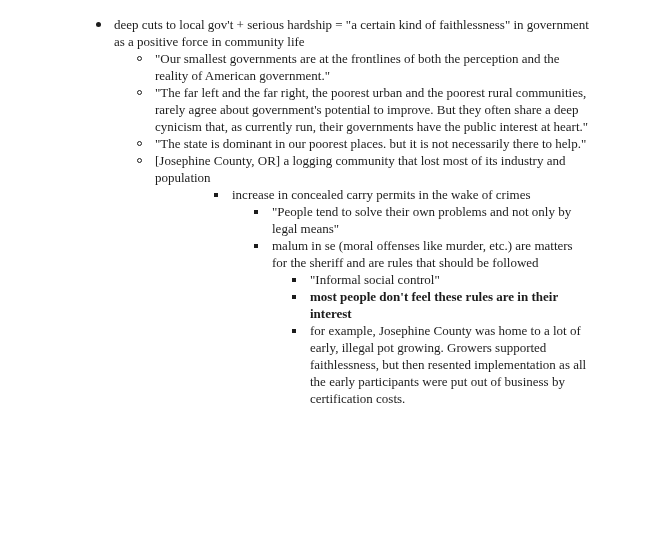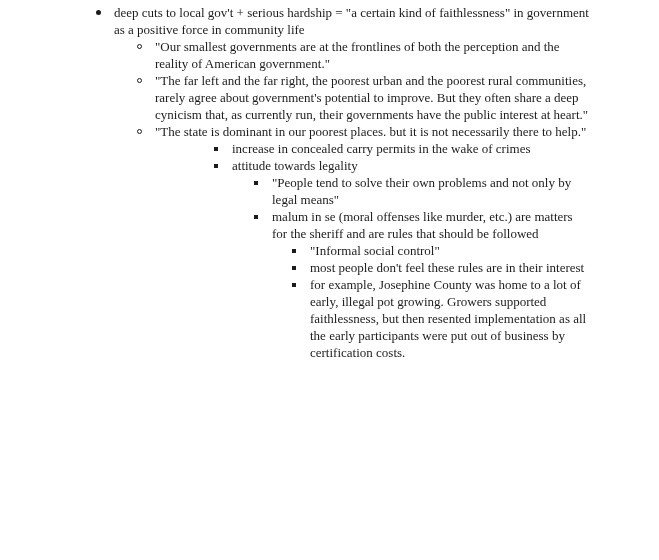--- a/index.html
+++ b/index.html
@@ -12,21 +12,21 @@
     overflow: hidden;
     font-family: "Liberation Serif", "DejaVu Serif", serif;
     font-size: 13px;
     line-height: 17px;
     -webkit-font-smoothing: antialiased;
   }
   .document {
     box-sizing: border-box;
     width: 659px;
     height: 560px;
-    padding: 4px 68px 0 0;
+    padding: 16px 68px 0 0;
     overflow: hidden;
   }
   .item {
     position: relative;
   }
   .level-1 { margin-left: 114px; }
   .level-2 { margin-left: 155px; }
   .level-3 { margin-left: 232px; }
   .level-4 { margin-left: 272px; }
   .level-5 { margin-left: 310px; }
@@ -53,21 +53,21 @@
     background: transparent;
   }
   .bullet.square {
     left: -18px;
     top: 7px;
     width: 4px;
     height: 4px;
     background: currentColor;
   }
   .item.bold .item-text {
-    font-weight: normal;
+    font-weight: bold;
   }
 </style>
 </head>
 <body style="background: rgb(255, 255, 255); color: rgb(28, 28, 28);">
 
 <div class="document">
   <div>
       <div class="item level-1">
         <span class="bullet disc"></span>
         <div class="item-text">deep cuts to local gov't + serious hardship = "a certain kind of faithlessness" in government as a positive force in community life</div>
@@ -77,27 +77,27 @@
         <div class="item-text">"Our smallest governments are at the frontlines of both the perception and the reality of American government."</div>
       </div>
       <div class="item level-2">
         <span class="bullet circle"></span>
         <div class="item-text">"The far left and the far right, the poorest urban and the poorest rural communities, rarely agree about government's potential to improve. But they often share a deep cynicism that, as currently run, their governments have the public interest at heart."</div>
       </div>
       <div class="item level-2">
         <span class="bullet circle"></span>
         <div class="item-text">"The state is dominant in our poorest places. but it is not necessarily there to help."</div>
       </div>
+      <div class="item level-2">
+        <span class="bullet circle"></span>
+        <div class="item-text">[Josephine County, OR] a logging community that lost most of its industry and population</div>
+      </div>
       <div class="item level-3">
         <span class="bullet square"></span>
         <div class="item-text">increase in concealed carry permits in the wake of crimes</div>
-      </div>
-      <div class="item level-3">
-        <span class="bullet square"></span>
-        <div class="item-text">attitude towards legality</div>
       </div>
       <div class="item level-4">
         <span class="bullet square"></span>
         <div class="item-text">"People tend to solve their own problems and not only by legal means"</div>
       </div>
       <div class="item level-4">
         <span class="bullet square"></span>
         <div class="item-text">malum in se (moral offenses like murder, etc.) are matters for the sheriff and are rules that should be followed</div>
       </div>
       <div class="item level-5">

